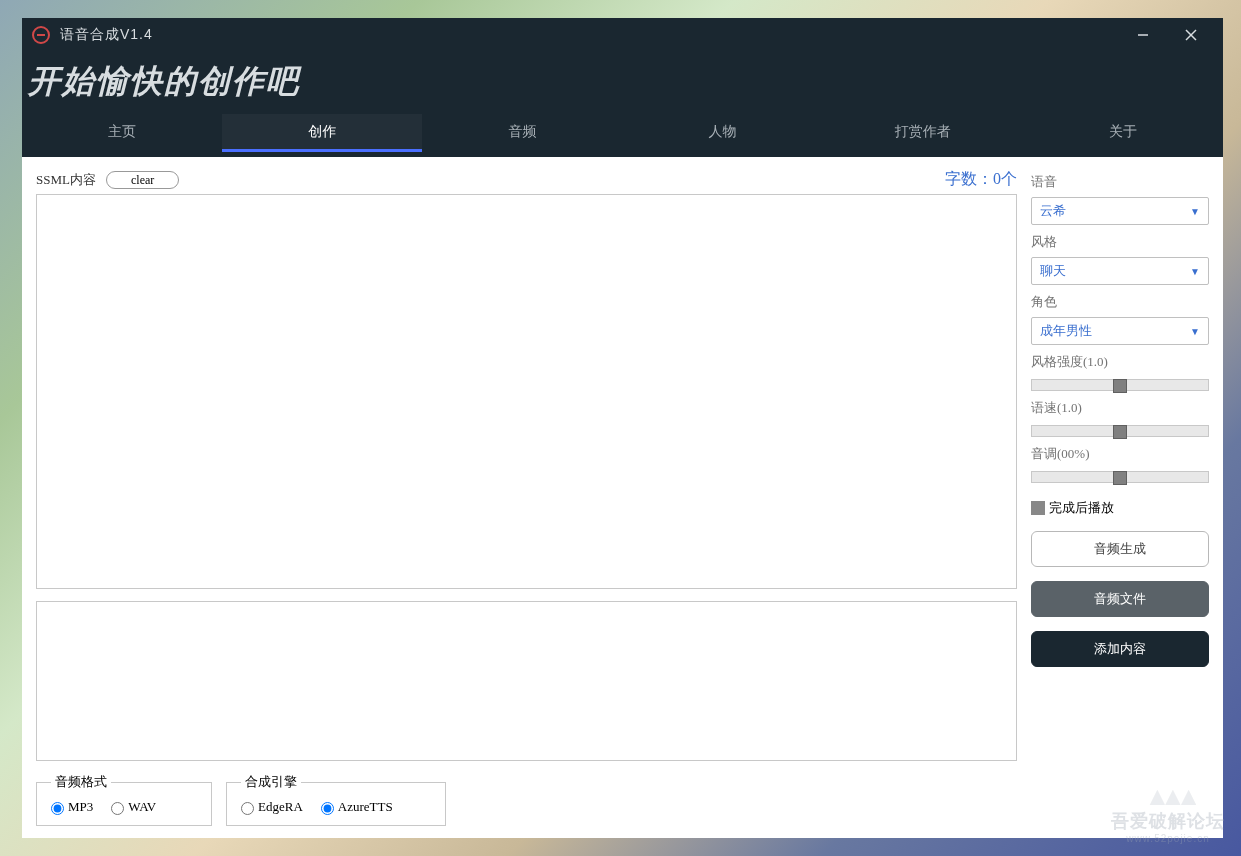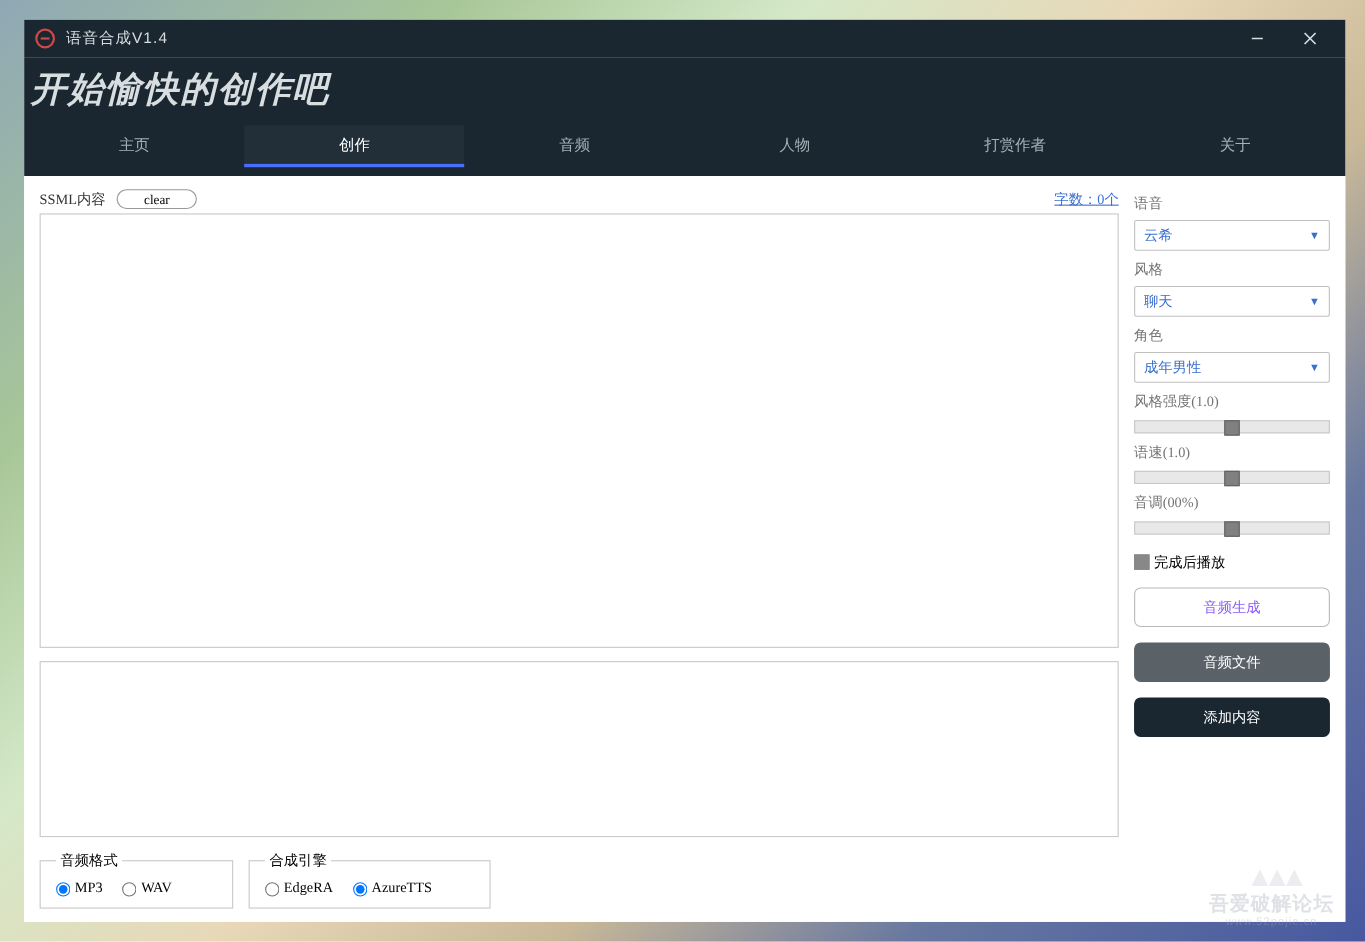--- a/index.html
+++ b/index.html
@@ -114,21 +114,21 @@
   border: 1px solid #999;
   border-radius: 10px;
   padding: 0 24px;
   font-size: 12px;
   font-family: SimSun, serif;
   background: #fff;
   cursor: pointer;
   line-height: 16px;
 }
 .ssml-header .spacer { flex: 1; }
-.word-count { color: #3a6fcf; font-size: 13px; font-family: SimSun, serif; text-decoration: underline; }
+.word-count { color: #3a6fcf; font-size: 16px; font-family: SimSun, serif; }
 
 .textarea {
   width: 100%;
   border: 1px solid #c8c8c8;
   resize: none;
   font-family: SimSun, serif;
   font-size: 13px;
   padding: 4px;
 }
 .ta-main { height: 395px; }
@@ -205,29 +205,29 @@
   height: 36px;
   border: 1px solid #b8b8b8;
   border-radius: 6px;
   background: #fff;
   display: flex;
   align-items: center;
   justify-content: center;
   cursor: pointer;
   margin-top: 10px;
   font-size: 13px;
-  color: #8b5cf6;
+  color: #404040;
   font-family: SimSun, serif;
 }
 .btn.gray { background: #5a6268; color: #fff; border-color: #5a6268; }
 .btn.dark { background: #1a2730; color: #fff; border-color: #1a2730; }
 
 .watermark {
   position: absolute;
-  right: 28px;
+  right: 16px;
   bottom: 12px;
   color: rgba(160, 170, 180, 0.35);
   display:flex;
   flex-direction:column;
   align-items:center;
   pointer-events: none;
 }
 .watermark .wm-icon { font-size: 26px; line-height: 1; letter-spacing: -10px; opacity:0.6;}
 .watermark .wm-text { font-size: 18px; font-weight: bold; letter-spacing:1px;}
 .watermark .wm-sub { font-size: 10px; letter-spacing:1px;}

